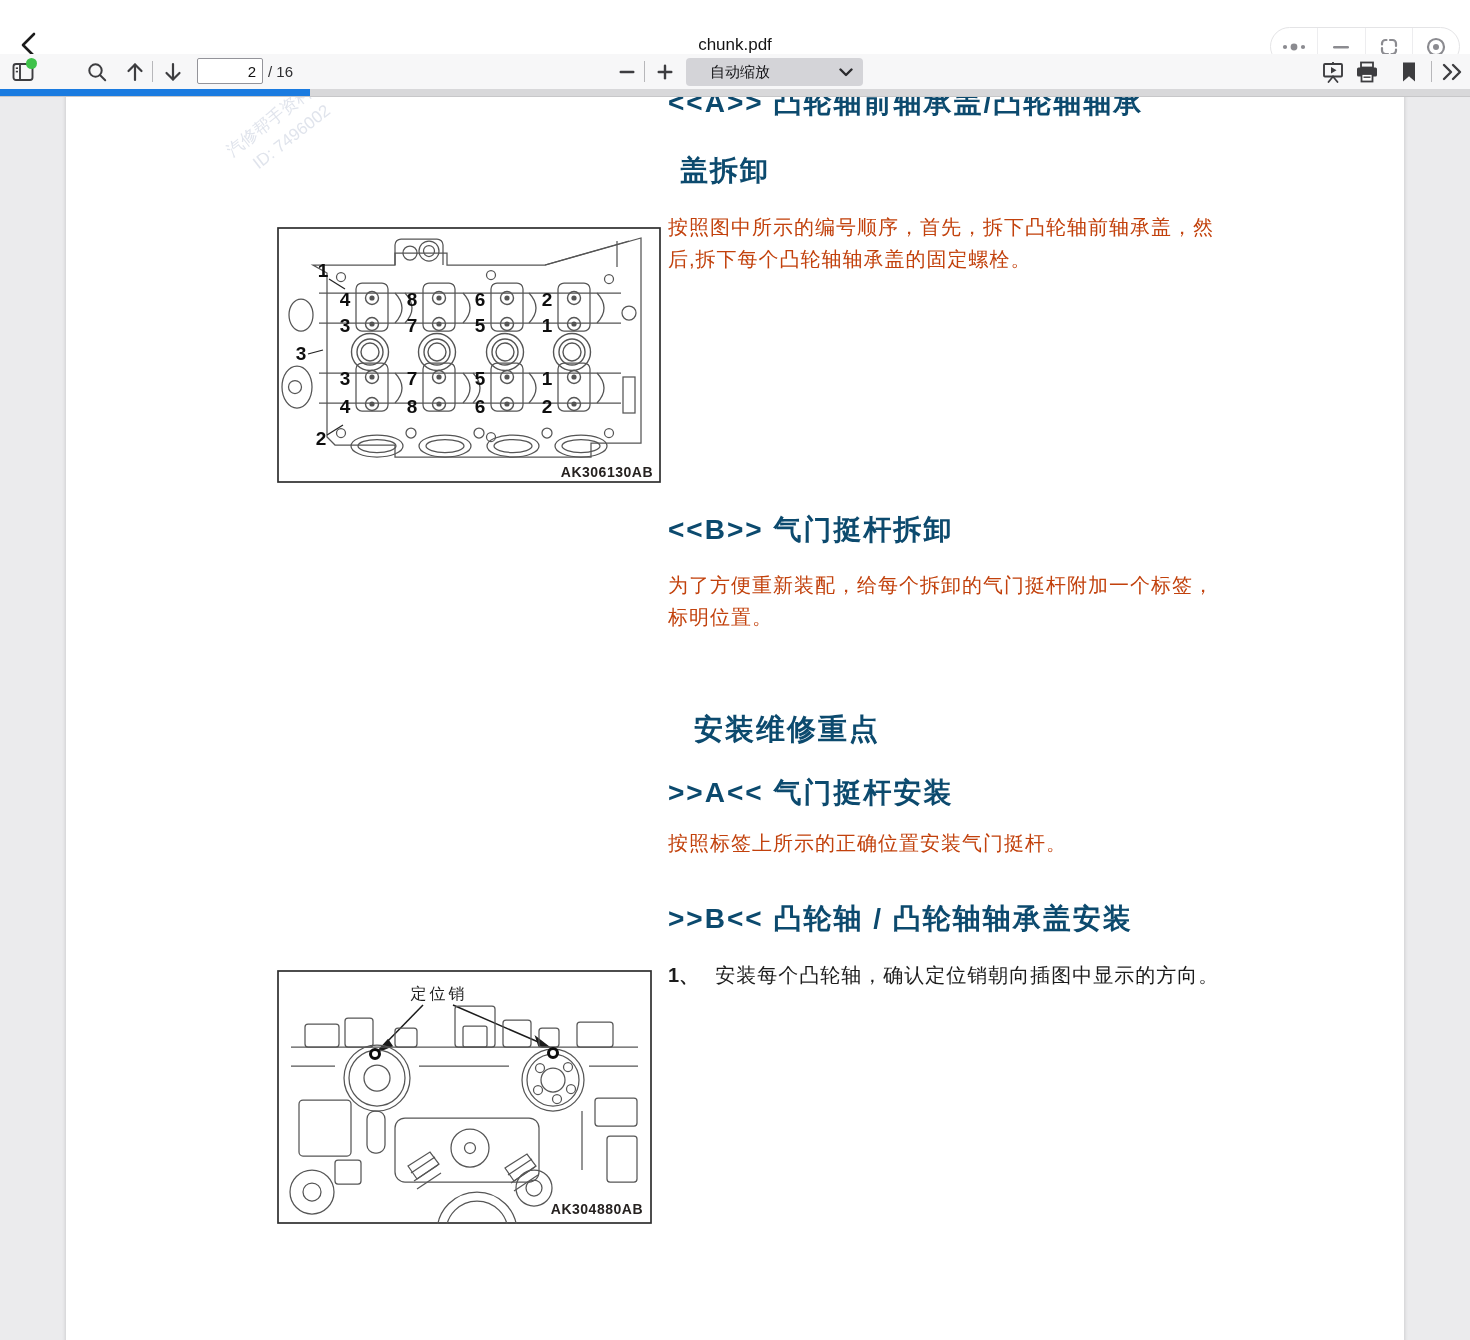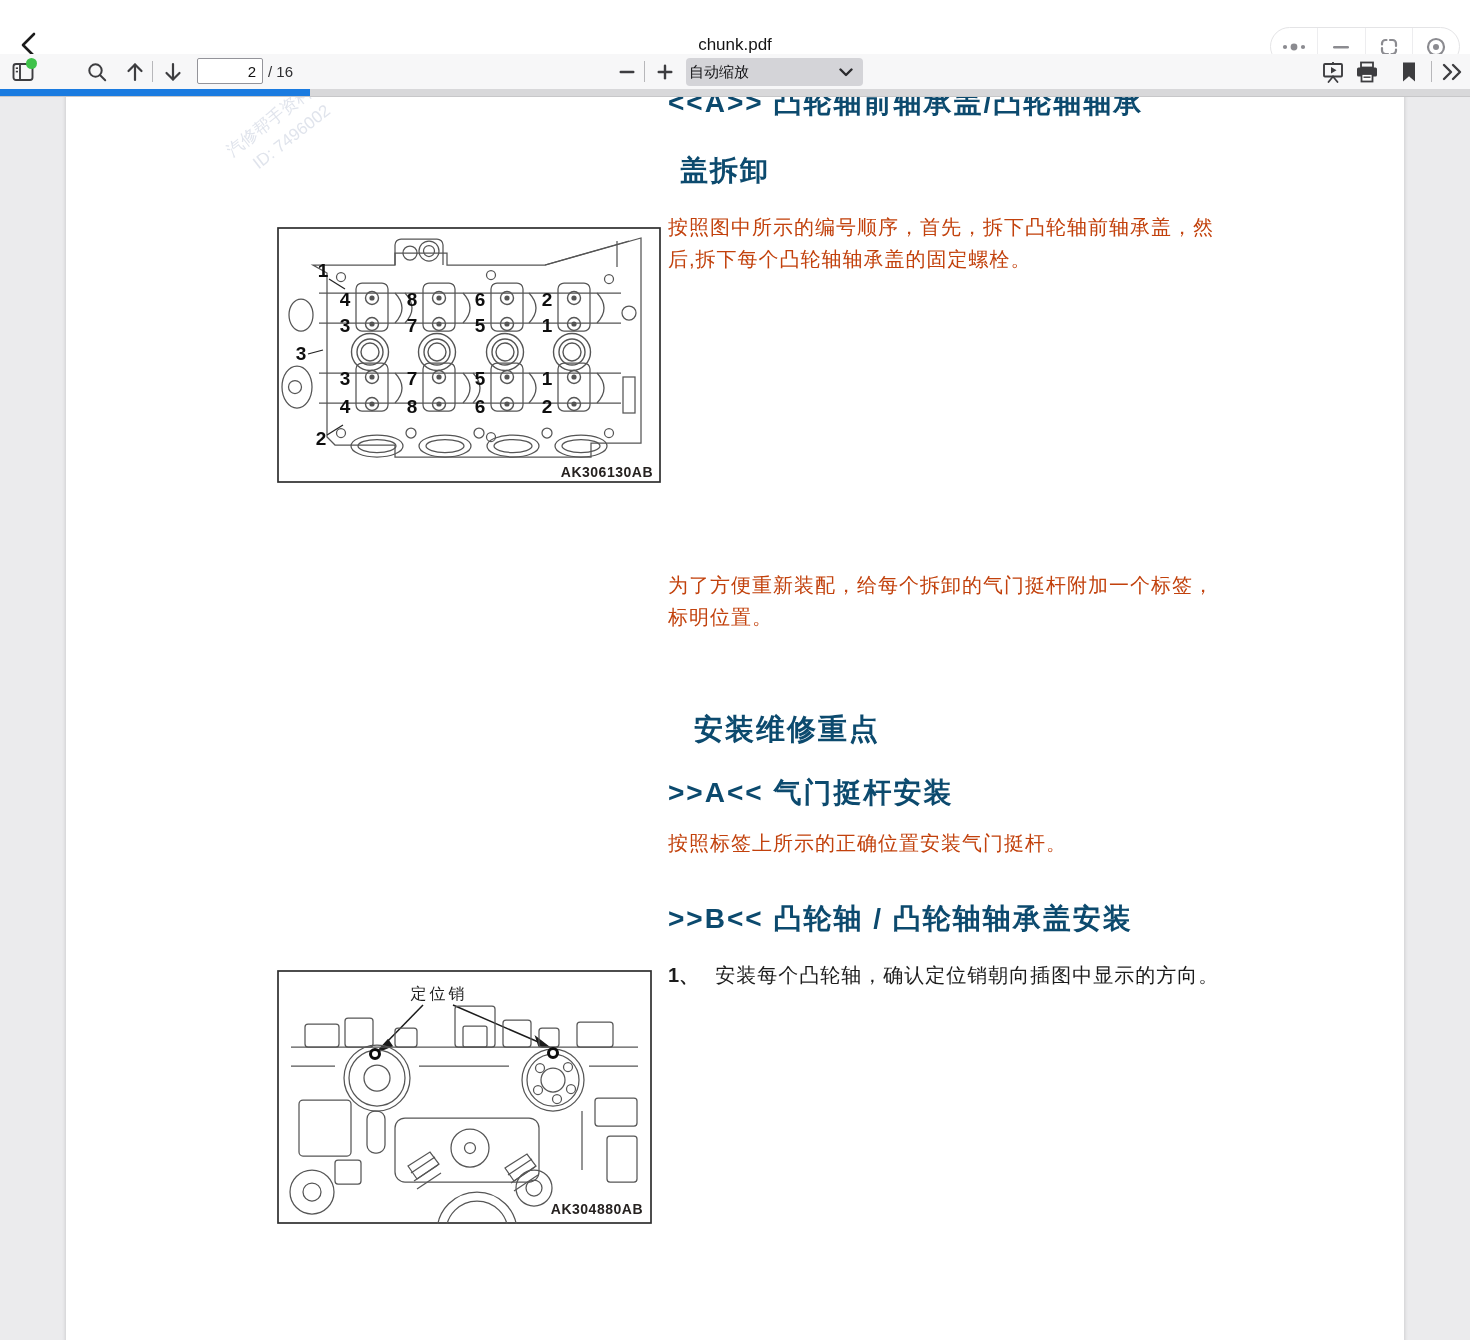--- a/index.html
+++ b/index.html
@@ -22,21 +22,21 @@
   
   .pdf-toolbar{position:absolute;left:0;top:54px;width:1470px;height:35px;background:#f7f7f8;}
   .tb-btn{position:absolute;top:3px;width:30px;height:29px;display:flex;align-items:center;justify-content:center;cursor:pointer;border-radius:3px;}
   .tb-sep{position:absolute;top:7px;width:1px;height:21px;background:#b7b7ba;}
   .page-input{position:absolute;left:197px;top:4px;width:56px;height:24px;border:1px solid #94949a;
     border-radius:2px;background:#fff;font-size:15px;text-align:right;padding:0 6px 0 2px;color:#111;
     font-family:"Liberation Sans","DejaVu Sans",sans-serif;}
   .page-count{position:absolute;left:268px;top:0;height:35px;line-height:35px;font-size:15px;color:#2e2e31;}
   .zoom-select{position:absolute;left:686px;top:4px;width:177px;height:28px;background:#d4d4d8;
     border-radius:4px;display:flex;align-items:center;cursor:pointer;}
-  .zoom-select .lbl{font-size:15px;color:#131316;padding-left:3px;flex:1;}
+  .zoom-select .lbl{font-size:15px;color:#131316;padding-left:24px;flex:1;}
   .zoom-select .chev{margin-right:10px;display:flex;}
   .green-dot{position:absolute;right:-3px;top:-4px;width:11px;height:11px;border-radius:50%;background:#3fc24a;}
 
   
   .loadbar{position:absolute;left:0;top:89px;width:1470px;height:7px;background:#d8d8da;border-bottom:1px solid #c7c7c9;}
   .loadbar .fill{height:100%;width:310px;background:#1a7be0;}
 
   
   .viewer{position:absolute;left:0;top:97px;width:1470px;height:1243px;background:#ebebed;overflow:hidden;}
   .page{position:absolute;left:66px;top:-62px;width:1338px;height:1620px;background:#fff;
@@ -326,20 +326,21 @@
       <text class="fig-num" x="135" y="158" text-anchor="middle">7</text>
       <text class="fig-num" x="203" y="158" text-anchor="middle">5</text>
       <text class="fig-num" x="270" y="158" text-anchor="middle">1</text>
       <text class="fig-num" x="68" y="186" text-anchor="middle">4</text>
       <text class="fig-num" x="135" y="186" text-anchor="middle">8</text>
       <text class="fig-num" x="203" y="186" text-anchor="middle">6</text>
       <text class="fig-num" x="270" y="186" text-anchor="middle">2</text>
       <text class="fig-code" x="376" y="250" text-anchor="end">AK306130AB</text>
     </svg>
 
+    <div class="h1" style="left:602px;top:476px;">&lt;&lt;B&gt;&gt; 气门挺杆拆卸</div>
     <div class="body-txt" style="left:602px;top:534px;">
       <div>为了方便重新装配，给每个拆卸的气门挺杆附加一个标签，</div>
       <div>标明位置。</div>
     </div>
 
     <div class="h1" style="left:628px;top:675px;font-size:29px;">安装维修重点</div>
     <div class="h1" style="left:602px;top:739px;">&gt;&gt;A&lt;&lt; 气门挺杆安装</div>
     <div class="body-txt" style="left:602px;top:792px;">按照标签上所示的正确位置安装气门挺杆。</div>
     <div class="h1" style="left:602px;top:865px;">&gt;&gt;B&lt;&lt; 凸轮轴 / 凸轮轴轴承盖安装</div>
 

